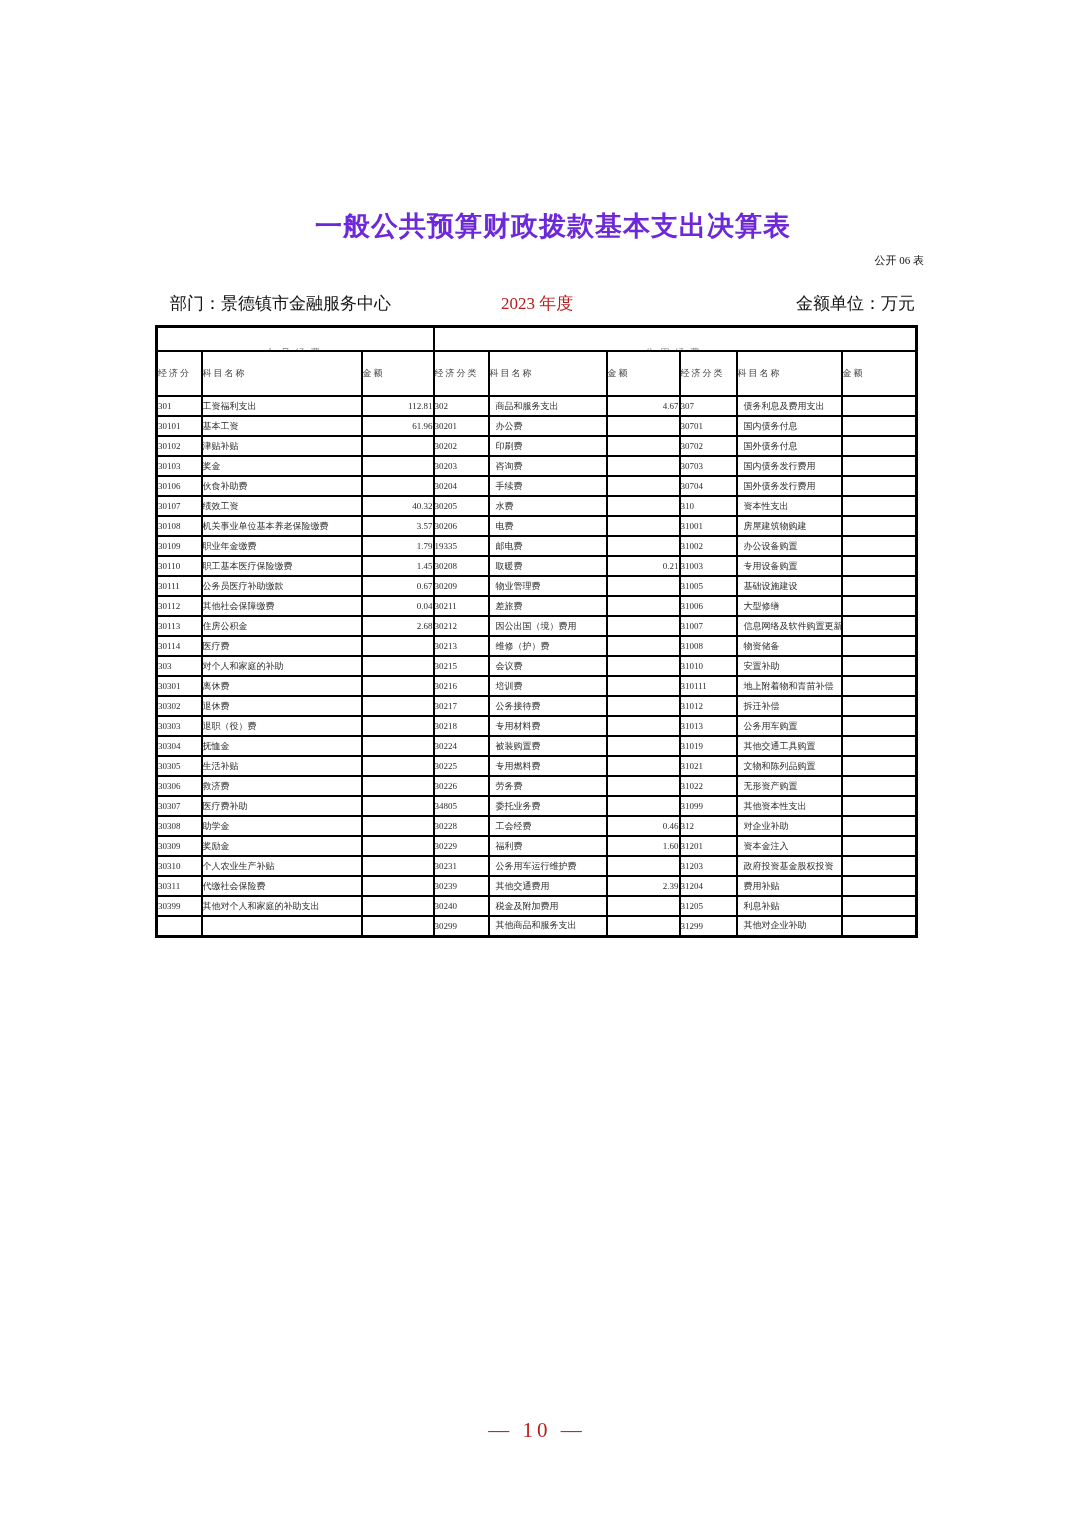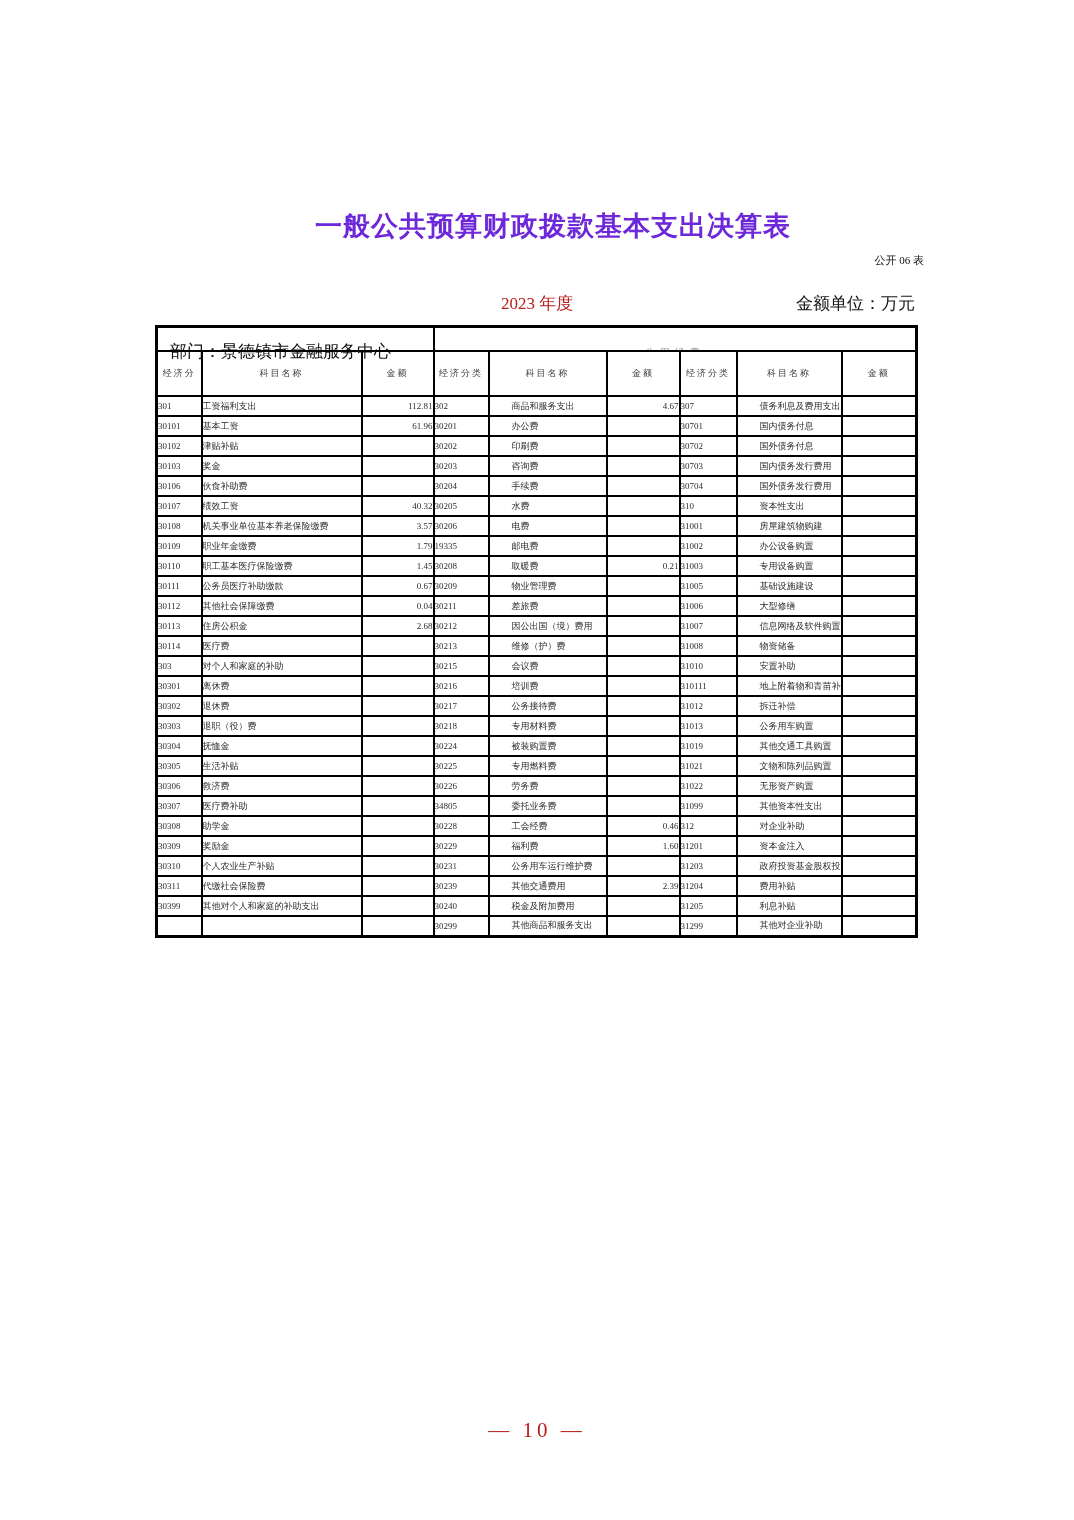--- a/index.html
+++ b/index.html
@@ -10,46 +10,46 @@
   }
   .title {
     position:absolute; top:192px; left:0; width:100%; text-align:center;
     font-family:"Liberation Sans","DejaVu Sans",sans-serif;
     font-size:27px; font-weight:bold; letter-spacing:1px; color:#6d28d9;
     margin:16px;
   }
   .table-label {
     position:absolute; top:253px; right:150px; font-size:11px; color:#111;
   }
-  .meta-dept  { position:absolute; top:292px; left:170px;  font-size:17px; color:#111;margin-top:48px; }
+  .meta-dept  { position:absolute; top:292px; left:170px;  font-size:17px; color:#111; }
   .meta-year  { position:absolute; top:292px; left:0; width:100%; text-align:center; font-size:17px; color:#b91c1c; }
   .meta-unit  { position:absolute; top:292px; right:159px; font-size:17px; color:#111;text-align:right; }
 
   table.budget {
     position:absolute; left:155px; top:325px; width:760px;
     border-collapse:collapse; table-layout:fixed;
     border:3px solid #000;
   }
   table.budget td, table.budget th {
     border:2px solid #000; padding:0; font-weight:normal;
     font-size:9px; color:#2b2b2b; overflow:hidden;
   }
   tr.span-row { height:22px; }
   td.span-cell { border-bottom-width:2px; }
   .span-inner { position:relative; height:22px; overflow:hidden; }
   .clipped {
     position:absolute; top:18px; left:0; width:100%; text-align:center;
     font-size:10px; color:#888; letter-spacing:5px; white-space:nowrap;
   }
   tr.head-row { height:45px; }
-  tr.head-row th { text-align:center; color:#3a3a3a; letter-spacing:2px; }
+  tr.head-row th { text-align:left; color:#3a3a3a; letter-spacing:2px; }
   tbody tr { height:20px; }
   td.col-code { text-align:left; padding-left:9px; white-space:nowrap; }
   td.col-name { text-align:left; padding-left:10px; white-space:nowrap; }
-  td.col-name.g1, td.col-name.g2 { padding-left:22px; }
+  td.col-name.g1, td.col-name.g2 { padding-left:6px; }
   td.col-amt  { text-align:right; padding-right:7px; color:#444; white-space:nowrap; }
   td.bold { font-weight:bold; color:#000; }
   td.gstart { border-left-width:3px; }
   .page-number {
     position:absolute; top:1418px; left:0; width:100%; text-align:center;
     font-size:21px; color:#b91c1c; letter-spacing:4px;
   }
 </style>
 </head>
 <body>

